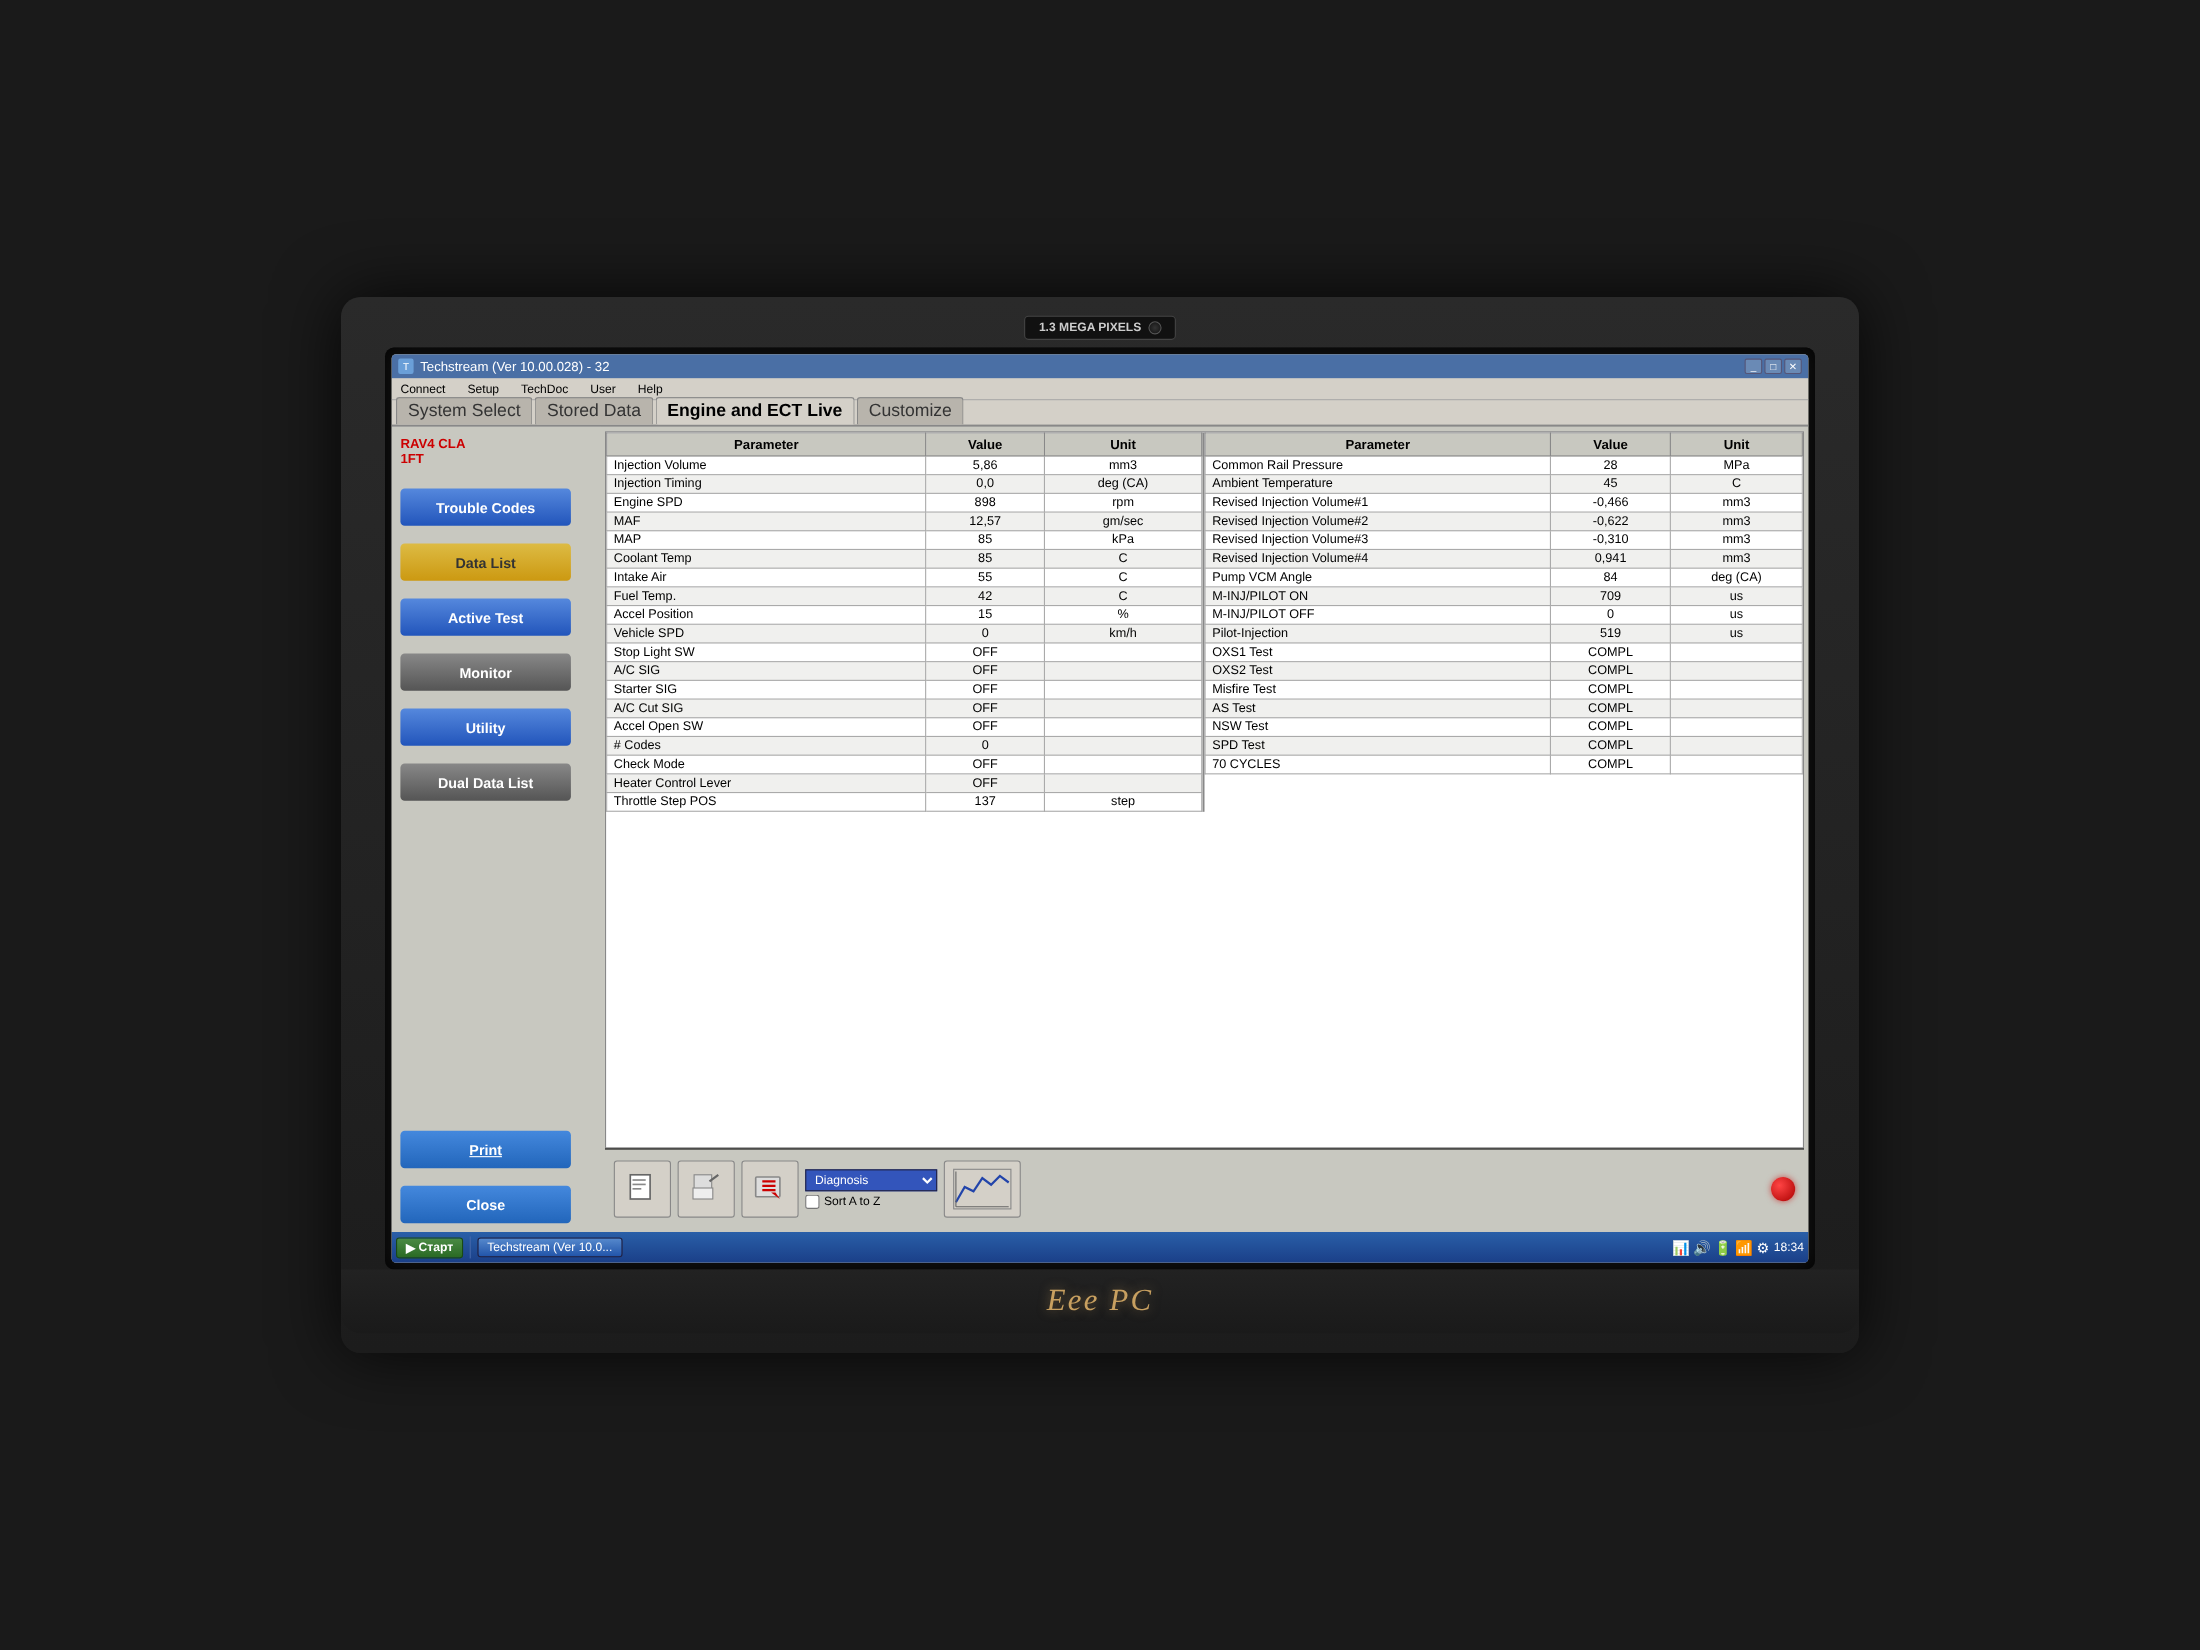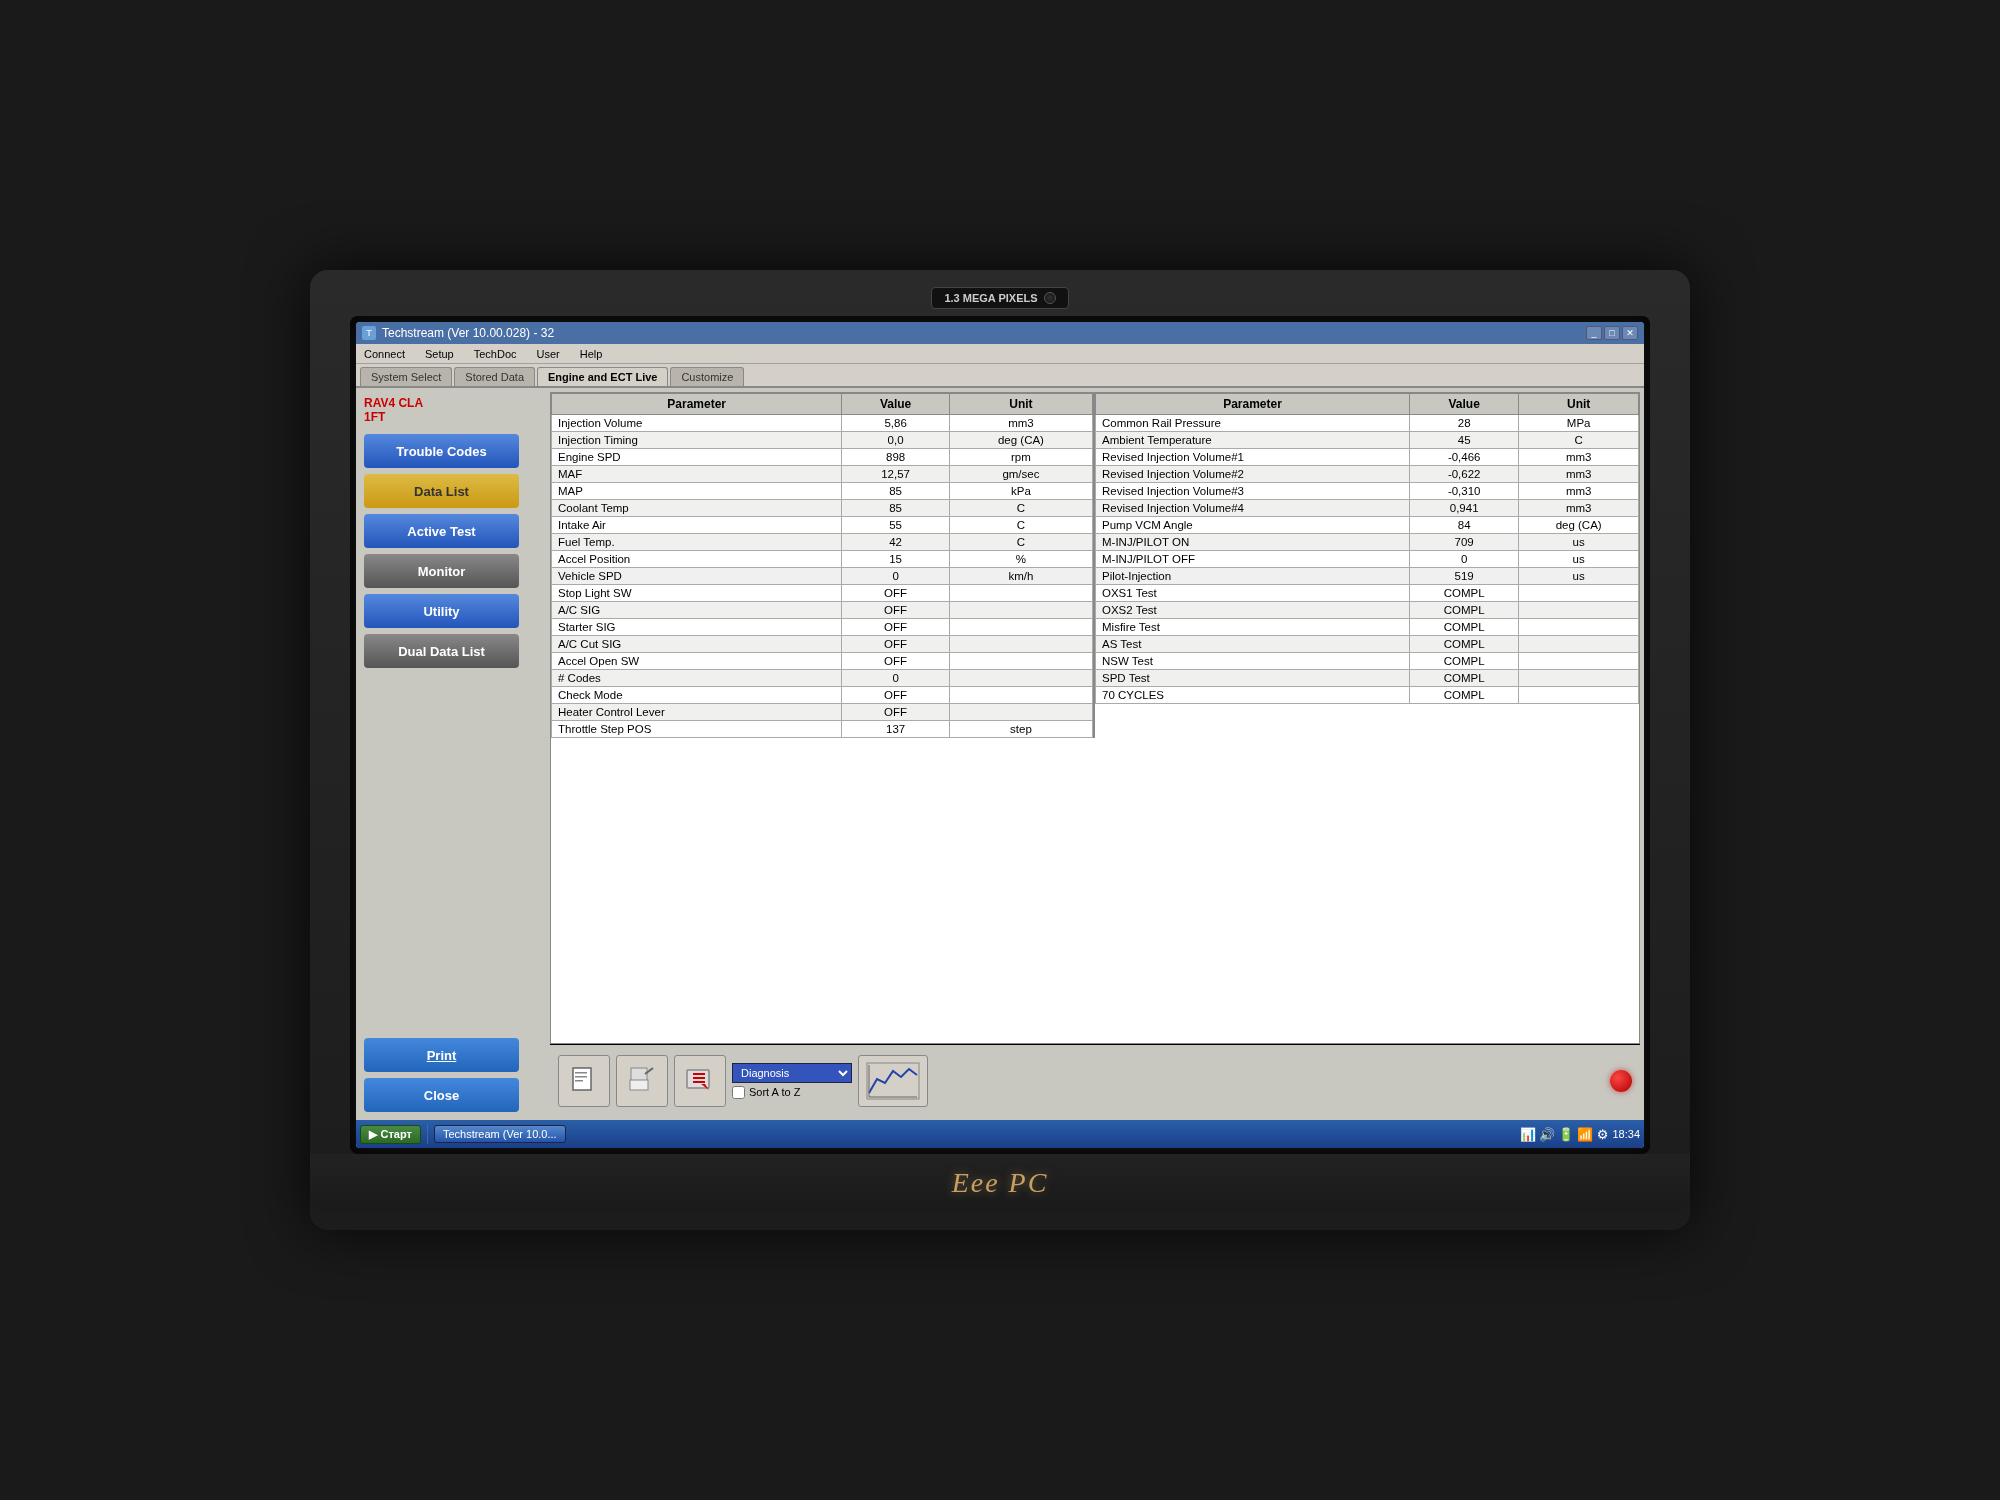--- a/index.html
+++ b/index.html
@@ -144,21 +144,21 @@
       background: #d4d0c8;
       height: 24px;
       display: flex;
       align-items: flex-end;
       padding: 0 4px;
       border-bottom: 2px solid #888;
       gap: 2px;
     }
     .tab {
       padding: 3px 10px;
-      font-size: 11px;
+      font-size: 16px;
       background: #b8b4ac;
       border: 1px solid #888;
       border-bottom: none;
       border-radius: 3px 3px 0 0;
       cursor: pointer;
       color: #333;
     }
     .tab.active {
       background: #d4d0c8;
       font-weight: bold;
@@ -173,21 +173,21 @@
       overflow: hidden;
     }
 
     
     .sidebar {
       width: 190px;
       background: #c8c8c0;
       display: flex;
       flex-direction: column;
       padding: 8px 8px;
-      gap: 6px;
+      gap: 16px;
       flex-shrink: 0;
     }
     .vehicle-info {
       font-size: 12px;
       color: #cc0000;
       font-weight: bold;
       margin-bottom: 4px;
     }
     .sidebar-btn {
       width: 155px;

